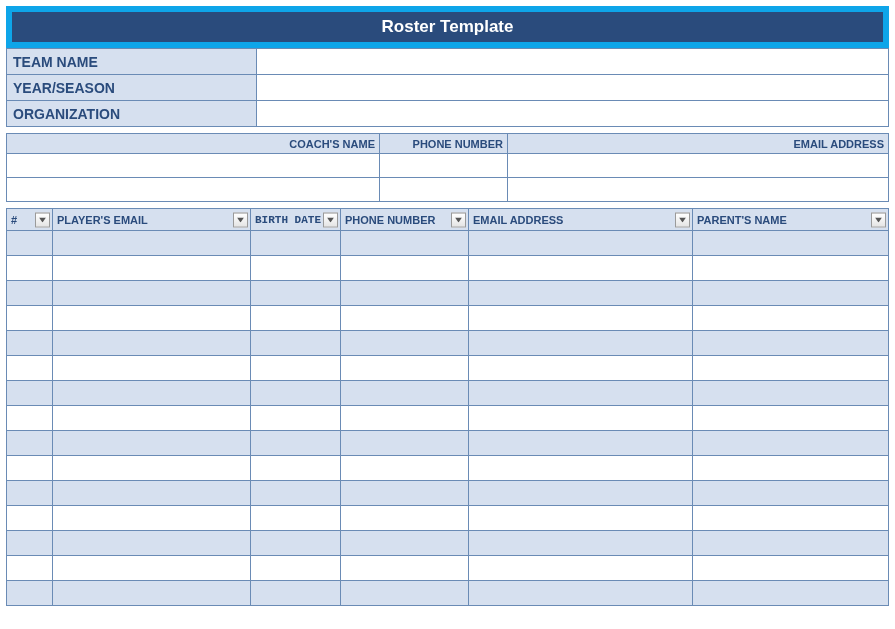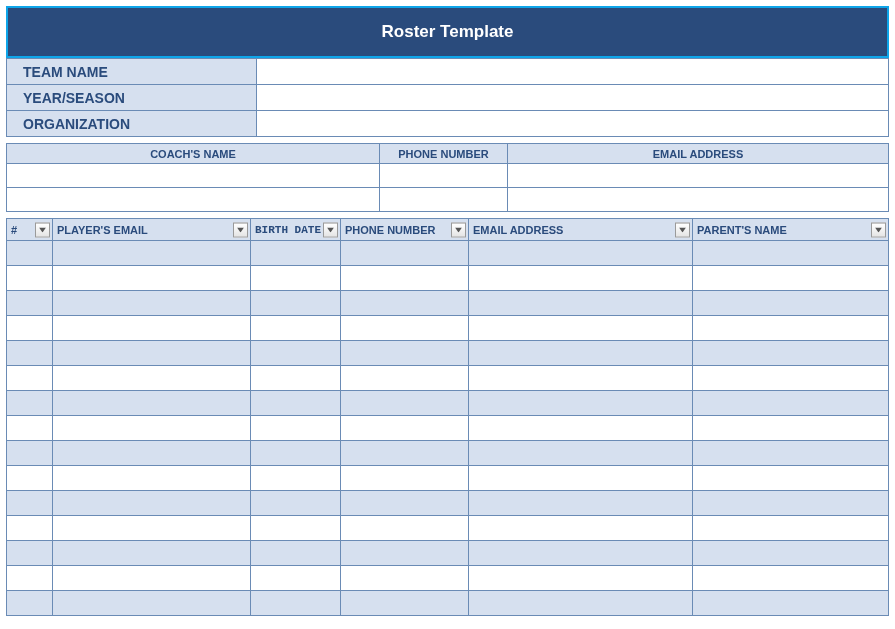--- a/index.html
+++ b/index.html
@@ -9,31 +9,31 @@
     font-family: "Segoe UI", Arial, sans-serif;
     background: #ffffff;
     width: 895px;
   }
   .title-bar {
     background: #2a4b7c;
     color: #ffffff;
     font-weight: bold;
     font-size: 17px;
     text-align: center;
-    padding: 14px 0;
-    border: 2px solid #0ea5e9;
+    padding: 5px 0;
+    border: 6px solid #0ea5e9;
   }
   .info-table {
     width: 100%;
     border-collapse: collapse;
   }
   .info-table td {
     border: 1px solid #6a8bb5;
     height: 26px;
-    padding: 2px 16px;
+    padding: 2px 6px;
     vertical-align: middle;
   }
   .info-label {
     background: #d6e0ef;
     color: #2a4b7c;
     font-weight: bold;
     font-size: 14px;
     width: 250px;
   }
   .info-value {
@@ -43,21 +43,21 @@
   .coach-table {
     width: 100%;
     border-collapse: collapse;
   }
   .coach-table th {
     border: 1px solid #6a8bb5;
     background: #d6e0ef;
     color: #2a4b7c;
     font-weight: bold;
     font-size: 11px;
-    text-align: center;
+    text-align: right;
     padding: 3px 4px;
     height: 20px;
   }
   .coach-table td {
     border: 1px solid #6a8bb5;
     background: #ffffff;
     height: 24px;
   }
   .player-table {
     width: 100%;

